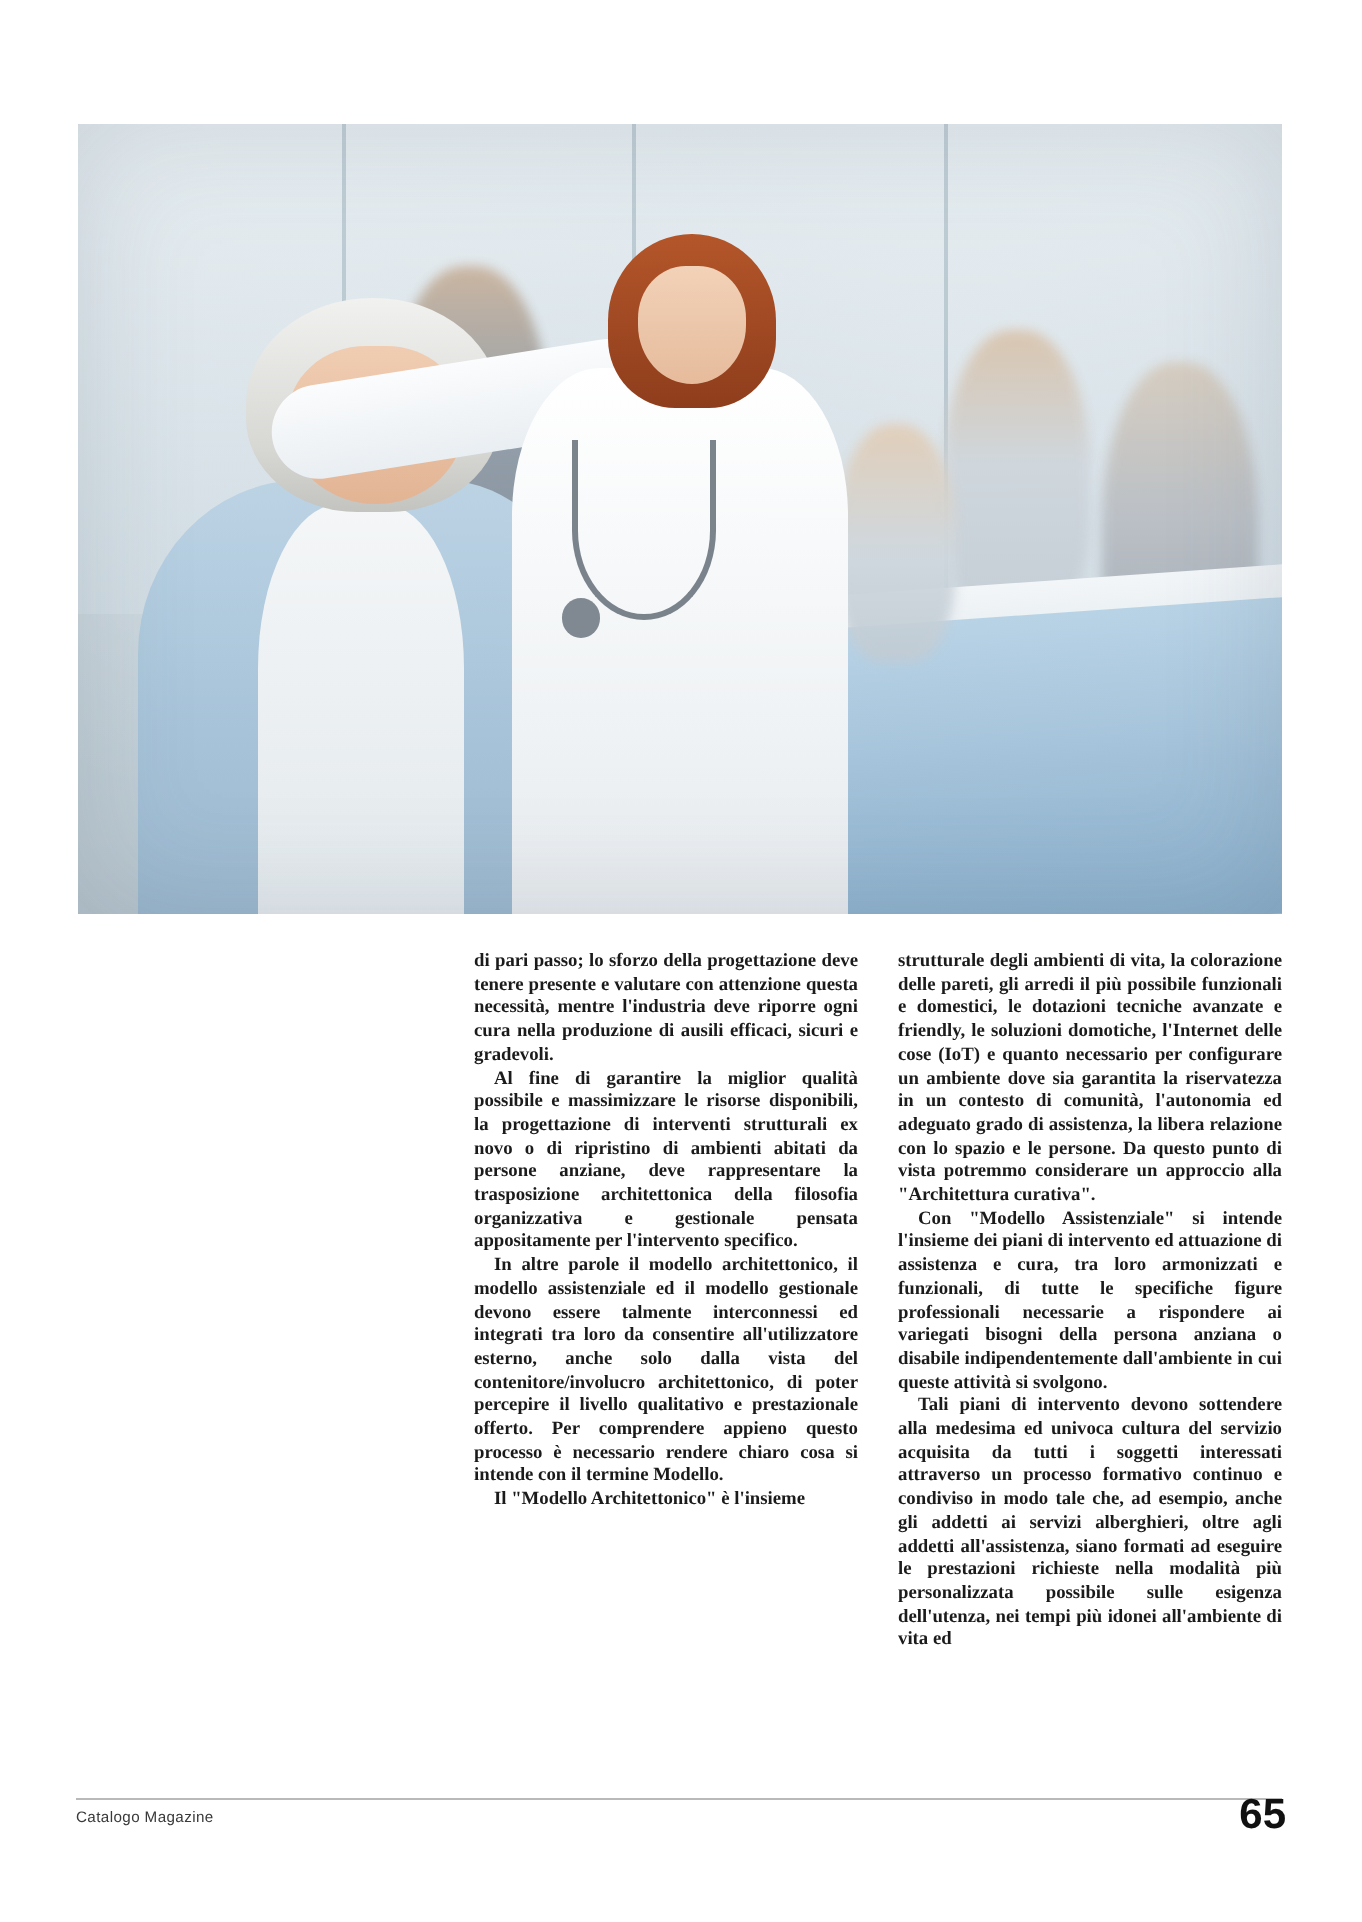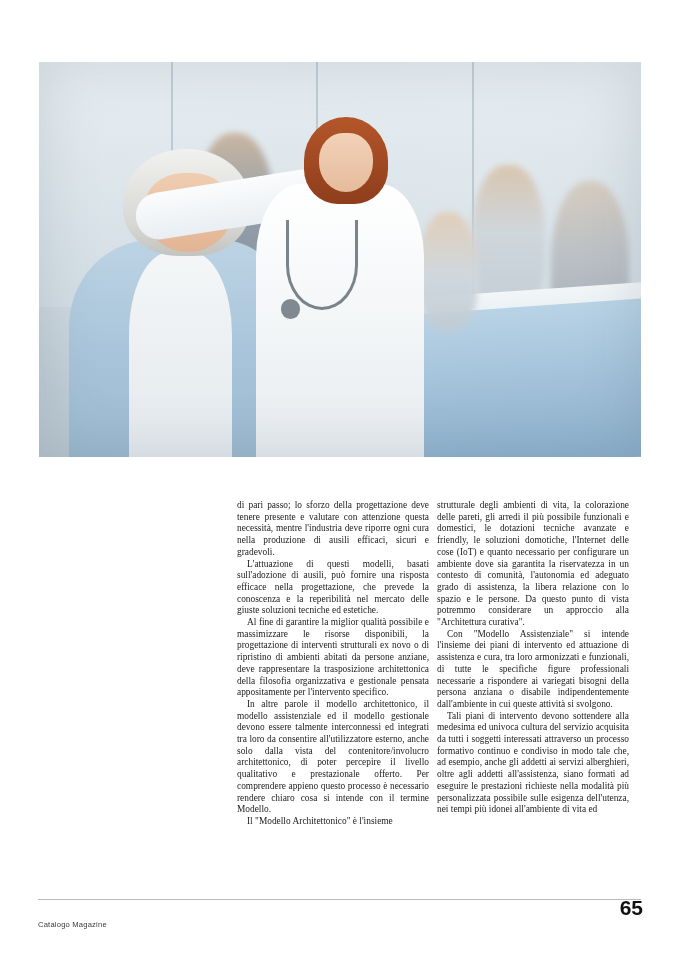--- a/index.html
+++ b/index.html
@@ -189,25 +189,26 @@
   .photo-vignette {
     position: absolute;
     inset: 0;
     box-shadow: inset 0 0 60px rgba(70,90,105,0.18);
   }
 
   
   .columns {
     position: absolute;
     left: 237px;
-    top: 500px;
+    top: 476px;
     width: 404px;
     height: 412px;
     display: flex;
-    gap: 8px;
+    gap: 20px;
+    font-weight: bold;
   }
   .col {
     width: 192px;
   }
   .col p {
     margin: 0;
     font-size: 9.4px;
     line-height: 11.7px;
     text-align: justify;
     text-justify: inter-word;
@@ -228,21 +229,20 @@
     background: #b9b9b9;
   }
   .footer-left {
     position: absolute;
     left: 38px;
     top: 904px;
     font-size: 7.6px;
     letter-spacing: .2px;
     color: #3a3a3a;
     font-family: "Liberation Sans", sans-serif;
-    margin-top: 16px;
   }
   .folio {
     position: absolute;
     right: 38px;
     top: 896px;
     font-size: 21px;
     font-weight: bold;
     color: #111111;
     font-family: "Liberation Sans", sans-serif;
   }
@@ -282,21 +282,20 @@
       <div class="nurse-hair"></div>
       <div class="nurse-face"></div>
 
       <div class="photo-vignette"></div>
     </div>
   </div>
 
   <div class="columns">
     <div class="col">
       <p>di pari passo; lo sforzo della progettazione deve tenere presente e valutare con attenzione questa necessità, mentre l'industria deve riporre ogni cura nella produzione di ausili efficaci, sicuri e gradevoli.</p>
-      <p>L'attuazione di questi modelli, basati sull'adozione di ausili, può fornire una risposta efficace nella progettazione, che prevede la conoscenza e la reperibilità nel mercato delle giuste soluzioni tecniche ed estetiche.</p>
       <p>Al fine di garantire la miglior qualità possibile e massimizzare le risorse disponibili, la progettazione di interventi strutturali ex novo o di ripristino di ambienti abitati da persone anziane, deve rappresentare la trasposizione architettonica della filosofia organizzativa e gestionale pensata appositamente per l'intervento specifico.</p>
       <p>In altre parole il modello architettonico, il modello assistenziale ed il modello gestionale devono essere talmente interconnessi ed integrati tra loro da consentire all'utilizzatore esterno, anche solo dalla vista del contenitore/involucro architettonico, di poter percepire il livello qualitativo e prestazionale offerto. Per comprendere appieno questo processo è necessario rendere chiaro cosa si intende con il termine Modello.</p>
       <p>Il "Modello Architettonico" è l'insieme</p>
     </div>
     <div class="col">
       <p>strutturale degli ambienti di vita, la colorazione delle pareti, gli arredi il più possibile funzionali e domestici, le dotazioni tecniche avanzate e friendly, le soluzioni domotiche, l'Internet delle cose (IoT) e quanto necessario per configurare un ambiente dove sia garantita la riservatezza in un contesto di comunità, l'autonomia ed adeguato grado di assistenza, la libera relazione con lo spazio e le persone. Da questo punto di vista potremmo considerare un approccio alla "Architettura curativa".</p>
       <p>Con "Modello Assistenziale" si intende l'insieme dei piani di intervento ed attuazione di assistenza e cura, tra loro armonizzati e funzionali, di tutte le specifiche figure professionali necessarie a rispondere ai variegati bisogni della persona anziana o disabile indipendentemente dall'ambiente in cui queste attività si svolgono.</p>
       <p>Tali piani di intervento devono sottendere alla medesima ed univoca cultura del servizio acquisita da tutti i soggetti interessati attraverso un processo formativo continuo e condiviso in modo tale che, ad esempio, anche gli addetti ai servizi alberghieri, oltre agli addetti all'assistenza, siano formati ad eseguire le prestazioni richieste nella modalità più personalizzata possibile sulle esigenza dell'utenza, nei tempi più idonei all'ambiente di vita ed</p>
     </div>
   </div>

